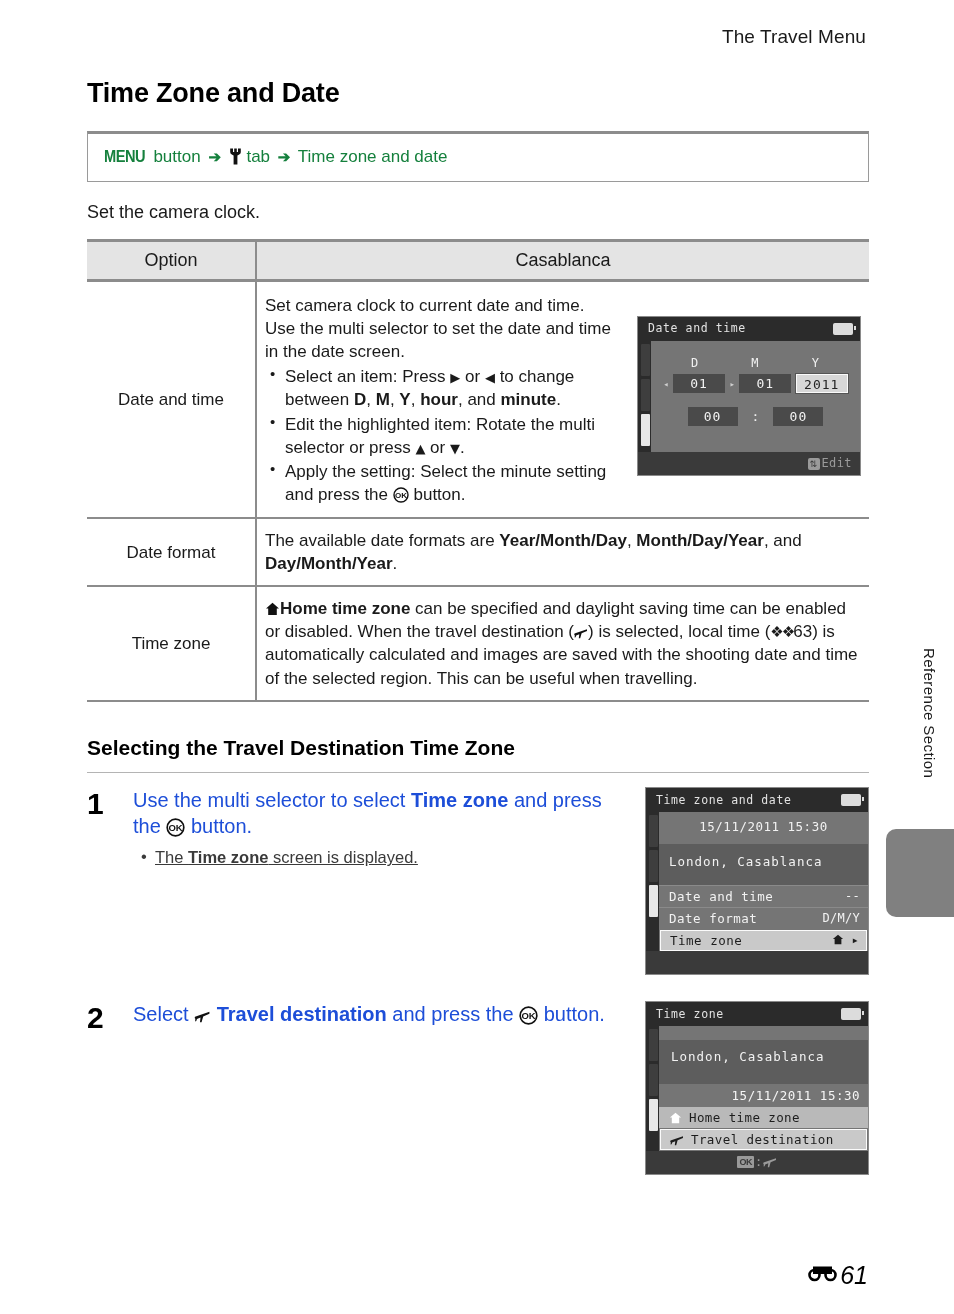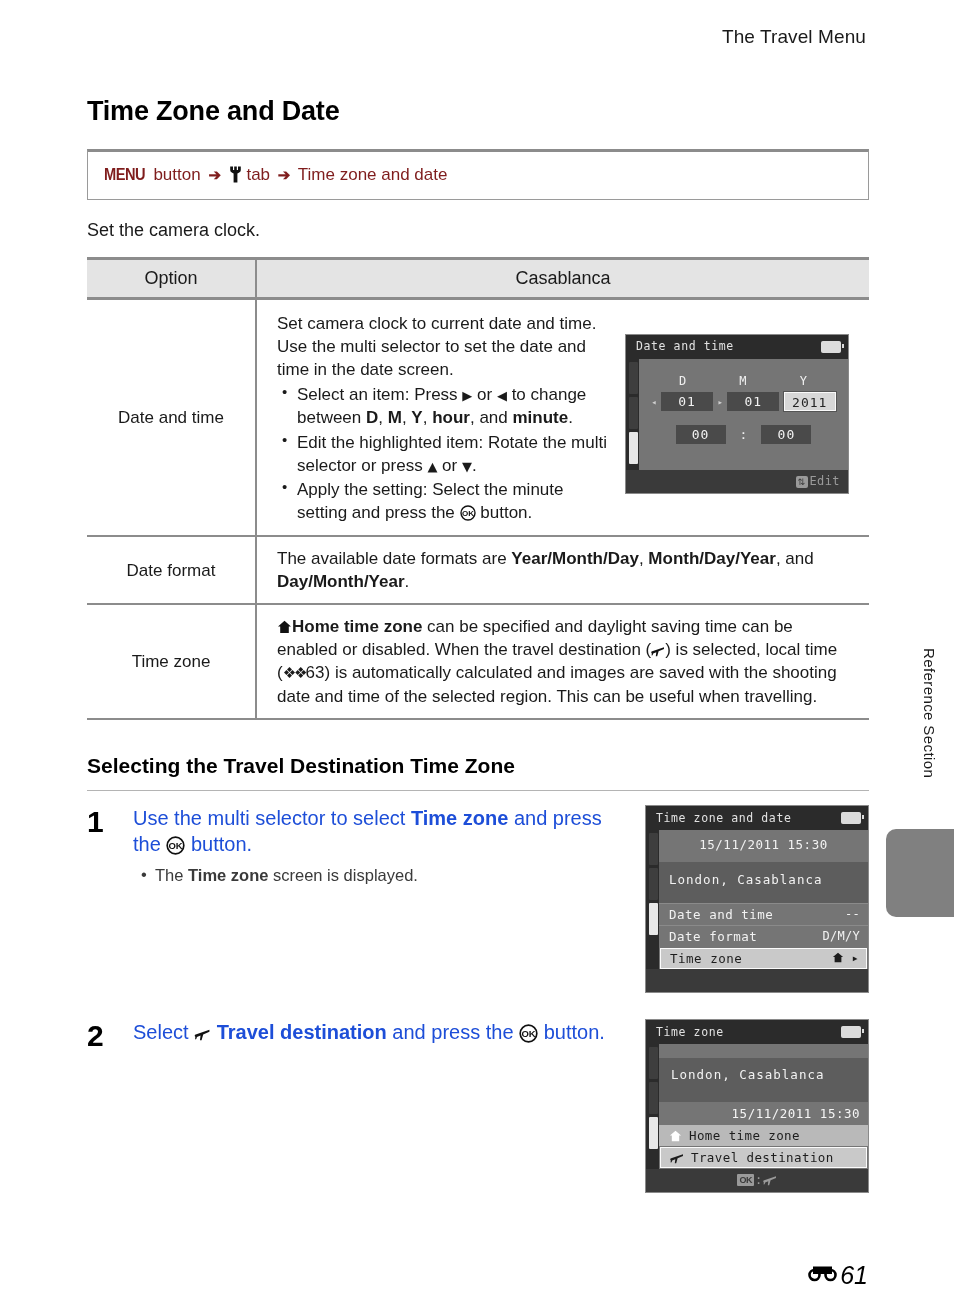--- a/index.html
+++ b/index.html
@@ -23,39 +23,39 @@
     right: 88px;
     font-size: 19px;
     letter-spacing: 0.1px;
     color: #1a1a1a;
   }
 
   
   .content {
     position: absolute;
     left: 87px;
-    top: 96px;
+    top: 78px;
     width: 782px;
   }
 
   h1.title {
     font-size: 27px;
     font-weight: bold;
     margin: 0 0 22px 0;
     letter-spacing: -0.2px;
     color: #000;
   }
 
   
   .menu-path {
     border: 1px solid #9a9a9a;
     border-top: 3px solid #8c8c8c;
     padding: 13px 16px 14px 16px;
     font-size: 17px;
-    color: #7f1d1d;
+    color: #15803d;
     margin-bottom: 20px;
     box-sizing: border-box;
   }
   .menu-word {
     font-family: "Liberation Sans Narrow", "Liberation Sans", sans-serif;
     font-weight: bold;
     font-size: 17px;
     letter-spacing: -0.6px;
     transform: scaleX(0.86);
     display: inline-block;
@@ -84,21 +84,21 @@
     font-weight: normal;
     font-size: 18px;
     padding: 8px 4px;
     text-align: center;
     color: #1a1a1a;
   }
   table.opt-table th.col-opt { width: 160px; }
   table.opt-table td {
     border-bottom: 2px solid #8c8c8c;
     vertical-align: middle;
-    padding: 10px 20px;
+    padding: 10px 8px;
     font-size: 17px;
     line-height: 1.36;
     color: #1a1a1a;
   }
   table.opt-table td.opt-name {
     text-align: center;
     border-right: 2px solid #8c8c8c;
     width: 160px;
   }
   table.opt-table th.col-opt { border-right: 2px solid #8c8c8c; }
@@ -161,21 +161,21 @@
     font-size: 20px;
     line-height: 1.32;
     color: #1d4ed8;
   }
   .step-sub {
     font-size: 16.5px;
     line-height: 1.36;
     margin-top: 7px;
     color: #3a3a3a;
   }
-  .step-sub ul { margin: 0; padding-left: 22px; list-style: none; }
+  .step-sub ul { margin: 0; padding-left: 22px; list-style: none; text-decoration: underline; }
   .step-sub li { position: relative; }
   .step-sub li:before {
     content: "\2022";
     position: absolute;
     left: -14px;
     top: -1px;
   }
   .step-block { display: flex; align-items: flex-start; gap: 10px; }
   .step-block .step-left { flex: 1 1 auto; }
   .step-block .step-right { flex: 0 0 auto; }

